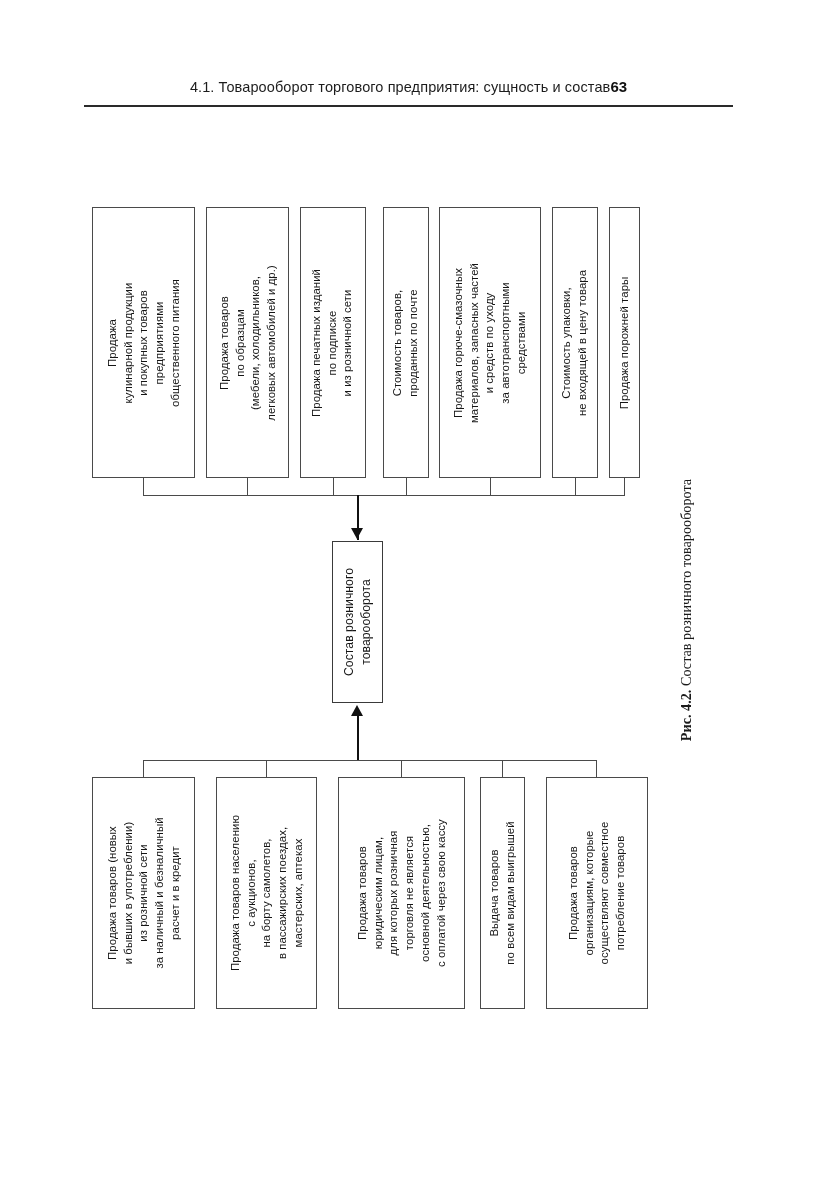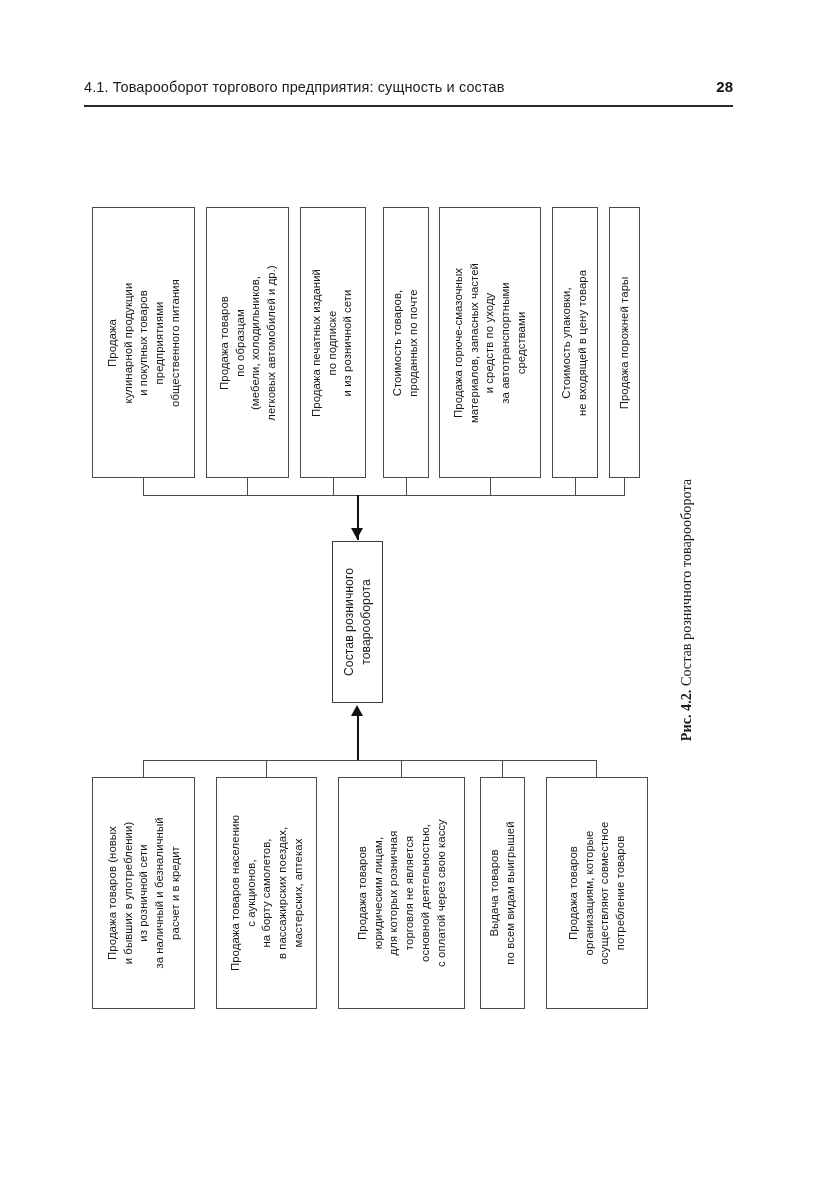--- a/index.html
+++ b/index.html
@@ -20,21 +20,21 @@
   #page-header {
     position: absolute;
     left: 84px;
     top: 78px;
     width: 649px;
     height: 32px;
   }
   #page-header .hdr-row {
     display: flex;
     align-items: baseline;
-    justify-content: space-between;
+    justify-content: center;
     height: 24px;
   }
   #page-header .hdr-title {
     font-size: 14.5px;
     letter-spacing: 0.1px;
     color: #1c1c1c;
     white-space: nowrap;
   }
   #page-header .hdr-page {
     font-size: 15px;
@@ -130,21 +130,21 @@
   #fig-caption .cap-num {
     font-weight: bold;
   }
 </style>
 </head>
 <body>
 
 <div id="page-header">
   <div class="hdr-row">
     <span class="hdr-title">4.1. Товарооборот торгового предприятия: сущность и состав</span>
-    <span class="hdr-page">28</span>
+    <span class="hdr-page">63</span>
   </div>
   <div class="hdr-rule"></div>
 </div>
 
 <div id="diagram">
 
   <div class="node" style="left:92px; top:207px; width:103px; height:271px;">
     <div class="vtext" style="width:265px;">Продажа
 кулинарной продукции
 и покупных товаров

